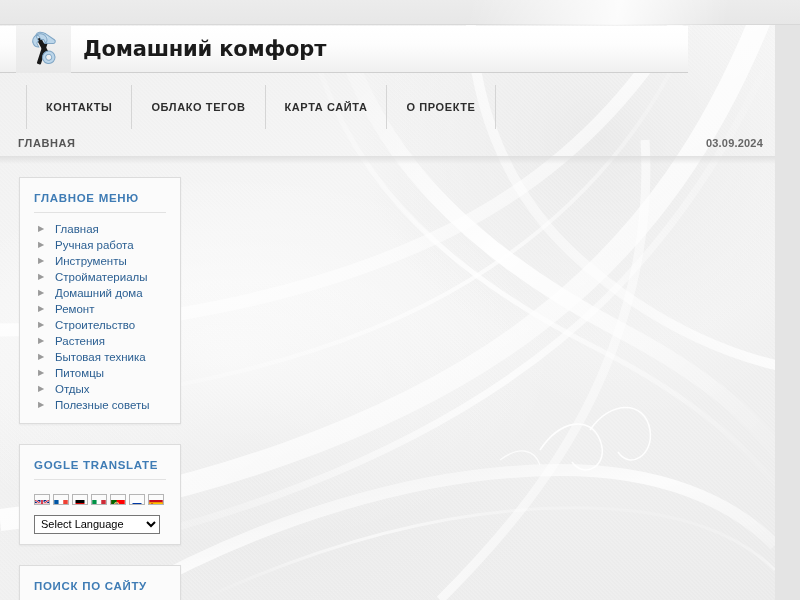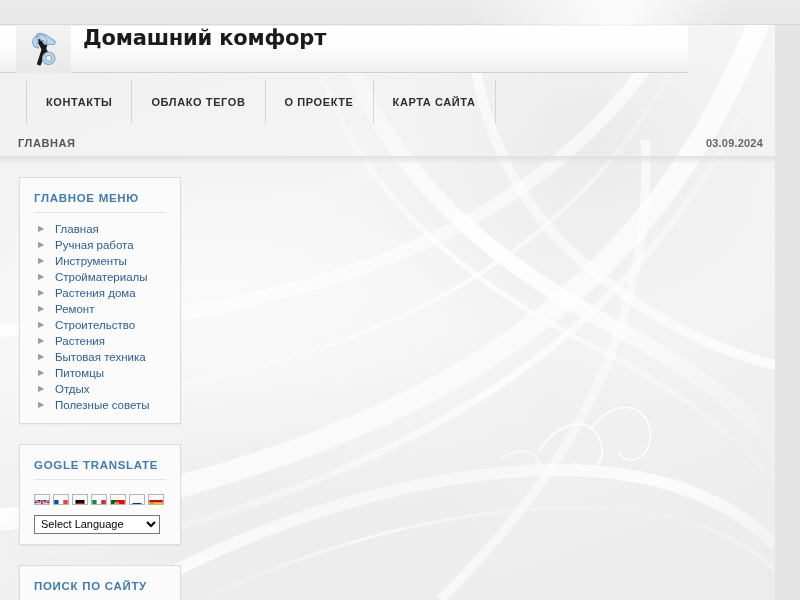--- a/index.html
+++ b/index.html
@@ -41,21 +41,21 @@
   .top-strip .sheen {
     position:absolute; right:0; top:0; width:330px; height:25px;
     background:linear-gradient(100deg, rgba(255,255,255,0) 0%, rgba(255,255,255,.85) 45%, rgba(255,255,255,0) 78%);
   }
 
   
   .titlebar {
     position:absolute; left:0; top:26px; width:688px; height:47px; z-index:3;
     background:linear-gradient(180deg,#ffffff 0%, #fdfdfd 40%, #f0f0f0 100%);
     border-bottom:1px solid #cfcfcf;
-    display:flex; align-items:flex-start;
+    display:flex; align-items:center;
   }
   .logo-box {
     width:55px; height:47px; margin-left:16px;
     background:linear-gradient(180deg,#f3f3f3 0%, #e9e9e9 100%);
     display:flex; align-items:center; justify-content:center;
     flex:none;
   }
   .site-title {
     margin-left:12px;
     font-family:"DejaVu Sans", sans-serif;
@@ -63,21 +63,21 @@
     font-size:21px;
     letter-spacing:-.2px;
     color:#1b1b1b;
     text-shadow:0 1px 0 rgba(255,255,255,.9);
     white-space:nowrap;
   }
 
   
   .mainnav {
     position:absolute; left:0; top:74px; width:800px; height:55px; z-index:3;
-    display:flex; align-items:center;
+    display:flex; align-items:flex-end;
   }
   .mainnav .navlist { display:flex; align-items:stretch; height:44px; margin-left:26px; }
   .mainnav .navitem {
     display:flex; align-items:center; padding:0 19px; height:44px;
     border-right:1px solid #d5d5d5;
     font-size:11px; font-weight:bold; letter-spacing:.6px;
     color:#2d2d2d; text-transform:uppercase; white-space:nowrap;
     cursor:pointer;
   }
   .mainnav .navitem:first-child { border-left:1px solid #d5d5d5; }
@@ -207,22 +207,22 @@
       </g>
     </svg>
   </div>
   <div class="site-title">Домашний комфорт</div>
 </div>
 
 <div class="mainnav">
   <div class="navlist">
     <div class="navitem">КОНТАКТЫ</div>
     <div class="navitem">ОБЛАКО ТЕГОВ</div>
+    <div class="navitem">КАРТА САЙТА</div>
     <div class="navitem">О ПРОЕКТЕ</div>
-    <div class="navitem">КАРТА САЙТА</div>
   </div>
 </div>
 
 <div class="crumbband">
   <div class="crumb">ГЛАВНАЯ</div>
   <div class="date">03.09.2024</div>
   <div class="band-under"></div>
 </div>
 
 <div class="sidebar">
@@ -241,21 +241,21 @@
       <li>
         <span class="mk">▶</span>
         <span class="lbl">Инструменты</span>
       </li>
       <li>
         <span class="mk">▶</span>
         <span class="lbl">Стройматериалы</span>
       </li>
       <li>
         <span class="mk">▶</span>
-        <span class="lbl">Растения дома</span>
+        <span class="lbl">Домашний дома</span>
       </li>
       <li>
         <span class="mk">▶</span>
         <span class="lbl">Ремонт</span>
       </li>
       <li>
         <span class="mk">▶</span>
         <span class="lbl">Строительство</span>
       </li>
       <li>

